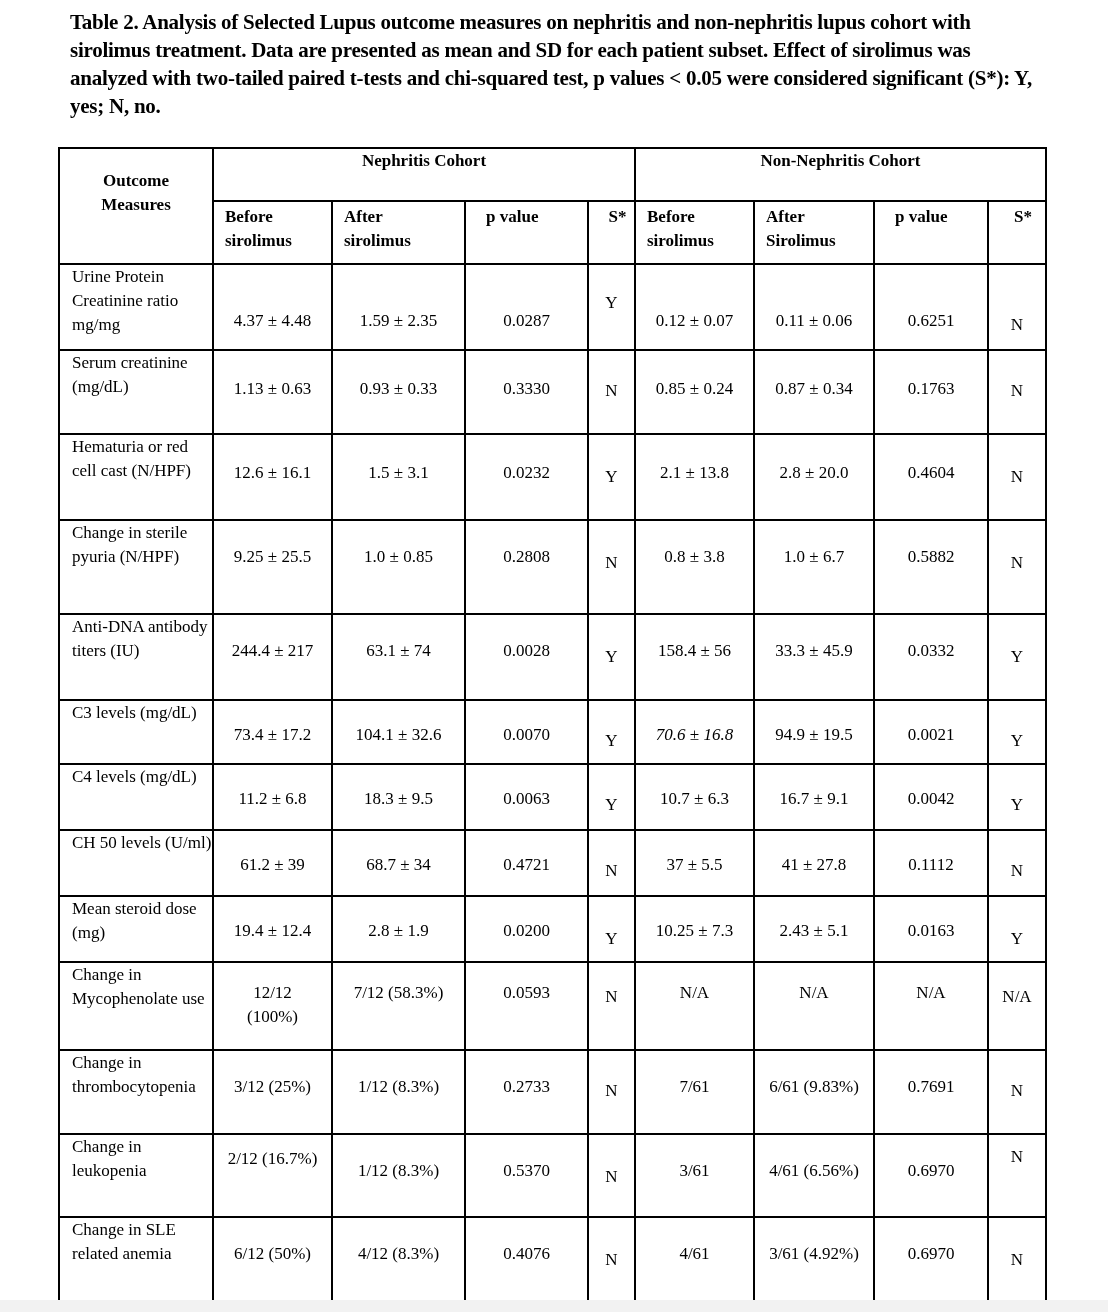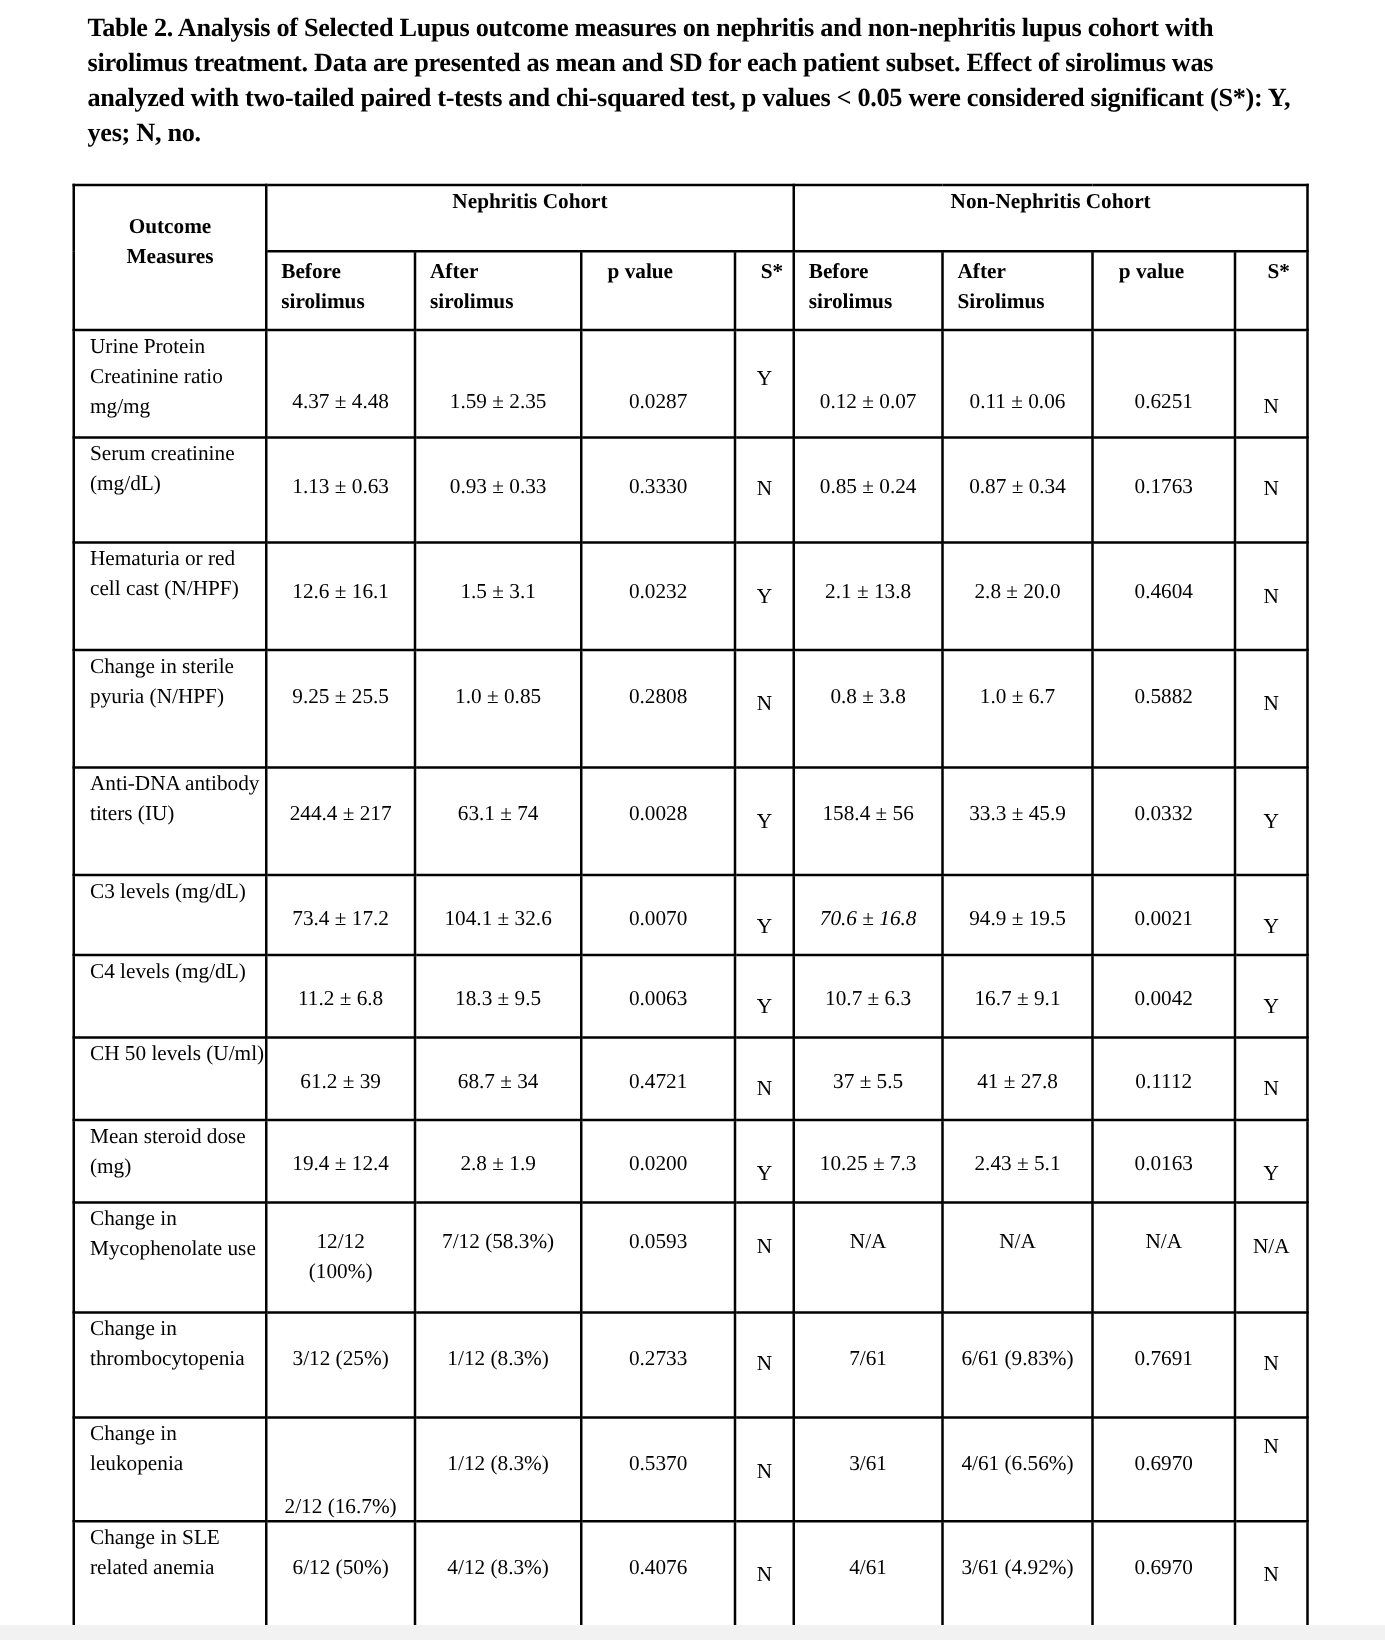--- a/index.html
+++ b/index.html
@@ -478,21 +478,21 @@
         </td>
         <td>
           <div class="cell sig" style="padding-top: 28px;">N</div>
         </td>
       </tr>
       <tr style="height: 83px;">
         <td>
           <div class="cell measure">Change in leukopenia</div>
         </td>
         <td>
-          <div class="cell val" style="padding-top: 12px; margin-top: 46px;">2/12 (16.7%)</div>
+          <div class="cell val" style="padding-top: 12px;">2/12 (16.7%)</div>
         </td>
         <td>
           <div class="cell val" style="padding-top: 24px;">1/12 (8.3%)</div>
         </td>
         <td>
           <div class="cell val" style="padding-top: 24px;">0.5370</div>
         </td>
         <td>
           <div class="cell sig" style="padding-top: 30px;">N</div>
         </td>

